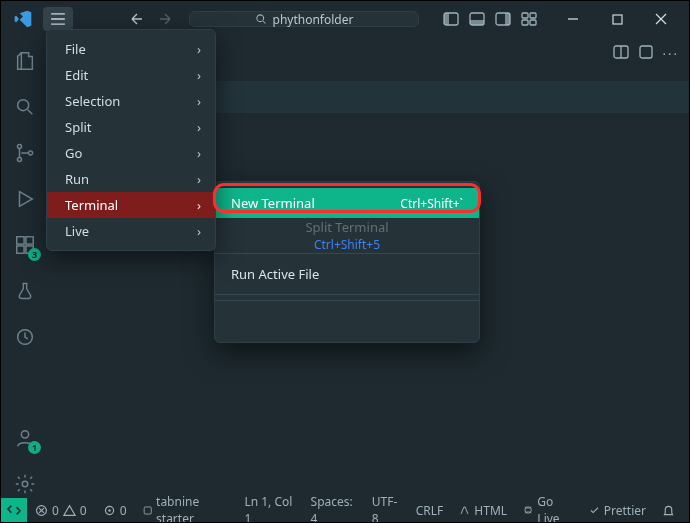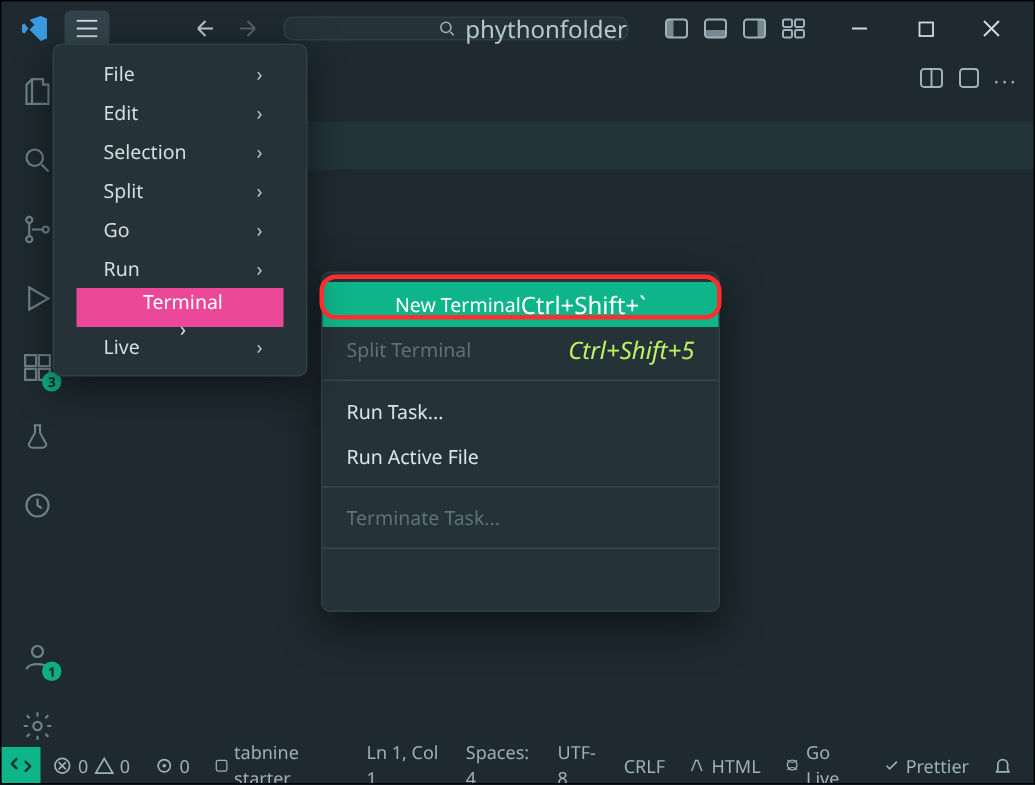--- a/index.html
+++ b/index.html
@@ -32,23 +32,23 @@
   .searchbar {
     margin-left: 10px;
     flex: 0 0 230px;
     background: #253338;
     border: 1px solid #2e3f47;
     border-radius: 6px;
     height: 16px;
     display: flex;
     align-items: center;
     gap: 6px;
-    justify-content: flex-end;
+    justify-content: center;
     color: #b9c7cf;
-    font-size: 16px;
+    font-size: 12px;
   }
   .titlebar-spacer { flex: 1; }
   .layout-btns { display: flex; align-items: center; gap: 2px; margin-right: 6px; }
   .layout-btns .ib { width:24px; height:24px; display:flex; align-items:center; justify-content:center; color:#a6b5bd; }
   .winbtns { display:flex; align-items:center; gap: 0; }
   .winbtn { width: 44px; height: 36px; display:flex; align-items:center; justify-content:center; color:#c5d0d6; }
 
   .editor-toolbar {
     position:absolute; right: 10px; top: 40px; height: 26px;
     display:flex; align-items:center; gap: 10px; color:#a0afb8;
@@ -74,57 +74,57 @@
   }
   .ab-spacer { flex:1; }
 
   .editor-gutter {
     position: absolute; left: 48px; right: 0; top: 80px; height: 32px;
     background: #22333a;
   }
 
   .main-menu {
     position: absolute;
-    left: 34px; top: 28px;
+    left: 45px; top: 28px;
     width: 170px;
     background: #253238;
     border: 1px solid #2f3f47;
     border-radius: 6px;
     box-shadow: 0 8px 24px rgba(0,0,0,.5);
-    padding: 6px 15px;
+    padding: 6px 0;
     z-index: 5;
   }
   .main-menu .mi {
     height: 26px; display:flex; align-items:center;
     padding: 0 14px 0 18px; justify-content:space-between;
     color:#d4dde2; cursor: default;
   }
-  .main-menu .mi.active { background:#ec4899; color:#fff;flex-direction:column; }
+  .main-menu .mi.active { background:#7f1d1d; color:#fff; }
   .main-menu .mi .chev { color: inherit; opacity:.85; }
 
   .sub-menu {
     position: absolute;
     left: 213px; top: 180px;
     width: 266px;
     background: #253238;
     border: 1px solid #2f3f47;
     border-radius: 6px;
     box-shadow: 0 10px 28px rgba(0,0,0,.55);
     padding: 6px 0;
     z-index: 4;
   }
   .sub-menu .si {
     height: 30px; display:flex; align-items:center;
     padding: 0 16px; justify-content:space-between;
     color:#dbe4e9; cursor: default;
   }
-  .sub-menu .si .kbd { color:#c2cfd6; font-size:16px; }
-  .sub-menu .si.disabled { color:#5f7079; }
-  .sub-menu .si.disabled .kbd { color:#bef264;font-style:italic; }
-  .sub-menu .si.highlighted { background:#0fb58a; color:#fff;justify-content:center; }
+  .sub-menu .si .kbd { color:#c2cfd6; font-size:12px; }
+  .sub-menu .si.disabled { color:#5f7079;flex-direction:column; }
+  .sub-menu .si.disabled .kbd { color:#3b82f6; }
+  .sub-menu .si.highlighted { background:#0fb58a; color:#fff; }
   .sub-menu .si.highlighted .kbd { color:#fff; }
   .sub-menu hr {
     border: none; border-top:1px solid #344850; margin: 5px 0;
   }
   .red-ring {
     position:absolute;
     left: 212px; top: 182px;
     width: 268px; height: 30px;
     border: 3px solid #ff2e2e;
     border-radius: 11px;
@@ -344,29 +344,23 @@
   <div class="si highlighted">
     <span>New Terminal</span>
     <span class="kbd">Ctrl+Shift+`</span>
   </div>
   <div class="si disabled">
     <span>Split Terminal</span>
     <span class="kbd">Ctrl+Shift+5</span>
   </div>
   <hr>
   <div class="si">
-      <span>Run Task...</span>
-    </div>
-  <div class="si">
       <span>Run Active File</span>
     </div>
   <hr>
-  <div class="si disabled">
-      <span>Terminate Task...</span>
-    </div>
   <hr>
   <div class="si"></div>
 </div>
 
 <div class="red-ring"></div>
 
 <div class="statusbar">
   <div class="remote">
     <svg width="14" height="14" viewBox="0 0 16 16">
         <path fill="#063" fill-opacity="0" stroke="#0b3" stroke-opacity="0"></path>

